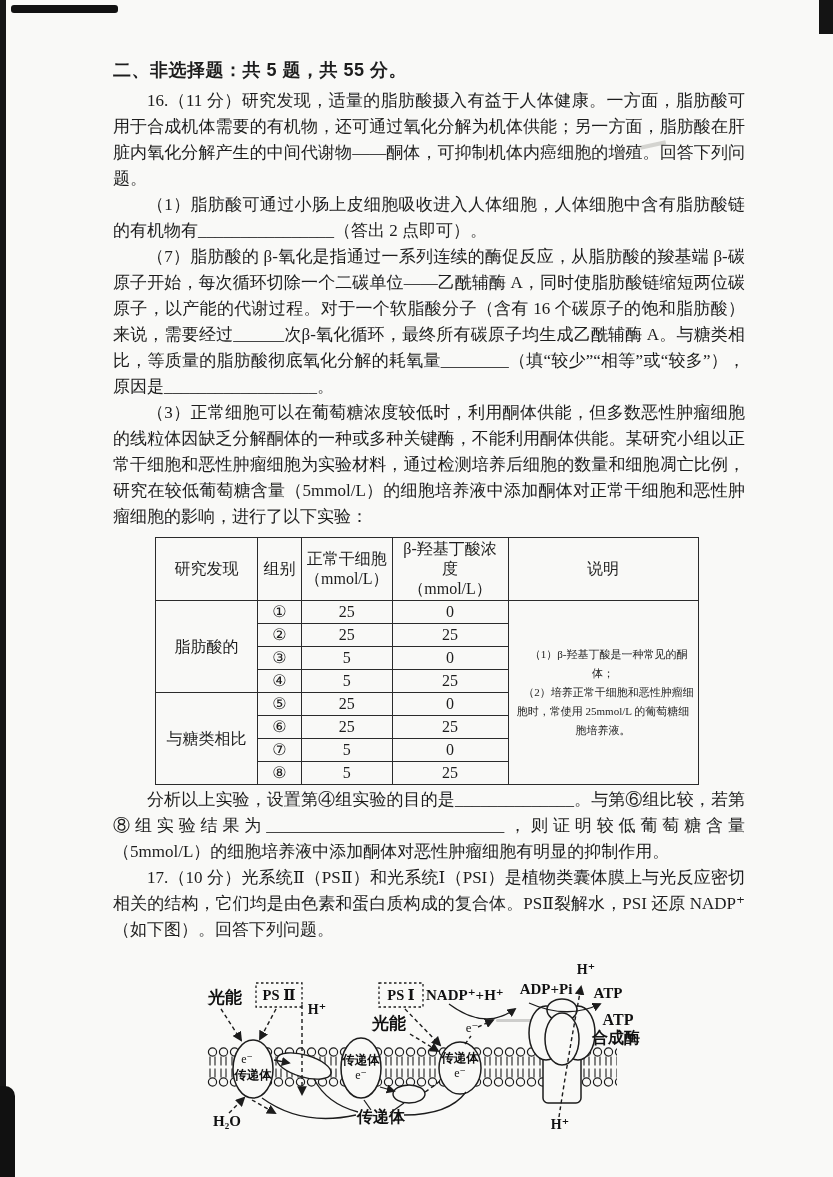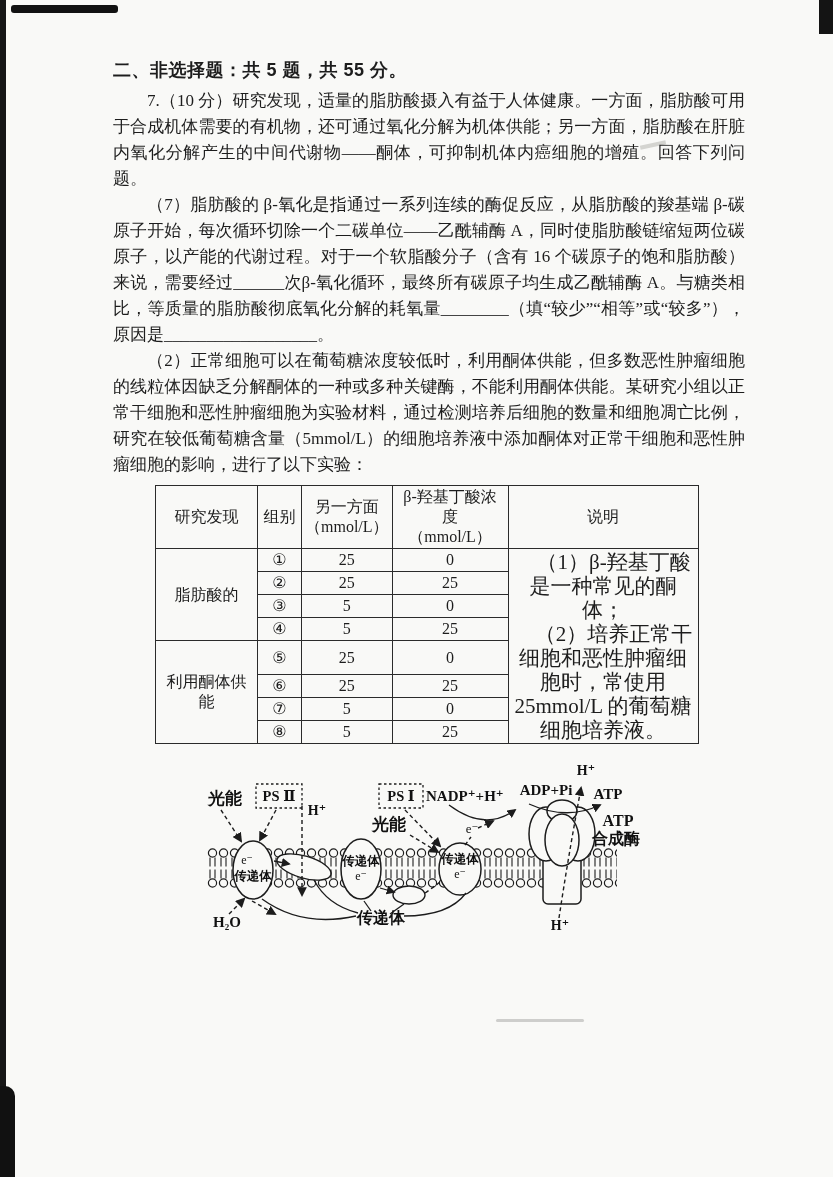--- a/index.html
+++ b/index.html
@@ -32,21 +32,21 @@
   table.exp{
     border-collapse:collapse;margin:7px 0 2px 42px;table-layout:fixed;
     font-size:16px;line-height:20px;
   }
   table.exp th,table.exp td{
     border:1px solid #2b2b2b;padding:1px 3px;text-align:center;vertical-align:middle;
     font-weight:normal;
   }
   table.exp th{height:46px;}
   table.exp td{height:20px;}
-  td.note-cell{text-align:left;vertical-align:top;padding:4px 6px;line-height:24px;font-size:21px;}
+  td.note-cell{text-align:left;vertical-align:top;padding:4px 6px;line-height:19px;font-size:11px;}
   td.note-cell .note-p{text-indent:1em;}
   .col-material{width:102px}.col-group{width:44px}.col-glu{width:90px}.col-bhb{width:116px}.col-note{width:190px}
 
   .diagram{position:relative;margin:4px 0 0 64px;width:560px;height:230px;}
   .diagram svg{display:block;}
   .diagram text{font-family:"Liberation Serif","DejaVu Serif",serif;fill:#111;}
   .lbl{font-weight:bold;}
 </style>
 </head>
 <body>
@@ -58,38 +58,39 @@
   <div class="smudge-top"></div>
   <div class="corner-top-right"></div>
   <div class="corner-bottom-left"></div>
   <div class="pencil-mark"></div>
   <div class="pencil-mark2"></div>
 
   <div class="content">
 
     <div class="section-header">二、非选择题：共 5 题，共 55 分。</div>
 
-    <p class="para q16-intro">7.（10 分）研究发现，适量的脂肪酸摄入有益于人体健康。一方面，脂肪酸可用于合成机体需要的有机物，还可通过氧化分解为机体供能；另一方面，脂肪酸在肝脏内氧化分解产生的中间代谢物——酮体，可抑制机体内癌细胞的增殖。回答下列问题。</p>
+    <p class="para q16-intro">16.（11 分）研究发现，适量的脂肪酸摄入有益于人体健康。一方面，脂肪酸可用于合成机体需要的有机物，还可通过氧化分解为机体供能；另一方面，脂肪酸在肝脏内氧化分解产生的中间代谢物——酮体，可抑制机体内癌细胞的增殖。回答下列问题。</p>
+    <p class="para">（1）脂肪酸可通过小肠上皮细胞吸收进入人体细胞，人体细胞中含有脂肪酸链的有机物有________________（答出 2 点即可）。</p>
     <p class="para">（7）脂肪酸的 β-氧化是指通过一系列连续的酶促反应，从脂肪酸的羧基端 β-碳原子开始，每次循环切除一个二碳单位——乙酰辅酶 A，同时使脂肪酸链缩短两位碳原子，以产能的代谢过程。对于一个软脂酸分子（含有 16 个碳原子的饱和脂肪酸）来说，需要经过______次β-氧化循环，最终所有碳原子均生成乙酰辅酶 A。与糖类相比，等质量的脂肪酸彻底氧化分解的耗氧量________（填“较少”“相等”或“较多”），原因是__________________。</p>
-    <p class="para">（2）正常细胞可以在葡萄糖浓度较低时，利用酮体供能，但多数恶性肿瘤细胞的线粒体因缺乏分解酮体的一种或多种关键酶，不能利用酮体供能。某研究小组以正常干细胞和恶性肿瘤细胞为实验材料，通过检测培养后细胞的数量和细胞凋亡比例，研究在较低葡萄糖含量（5mmol/L）的细胞培养液中添加酮体对正常干细胞和恶性肿瘤细胞的影响，进行了以下实验：</p>
+    <p class="para">（3）正常细胞可以在葡萄糖浓度较低时，利用酮体供能，但多数恶性肿瘤细胞的线粒体因缺乏分解酮体的一种或多种关键酶，不能利用酮体供能。某研究小组以正常干细胞和恶性肿瘤细胞为实验材料，通过检测培养后细胞的数量和细胞凋亡比例，研究在较低葡萄糖含量（5mmol/L）的细胞培养液中添加酮体对正常干细胞和恶性肿瘤细胞的影响，进行了以下实验：</p>
 
     <table class="exp">
       <colgroup>
         <col class="col-material">
           <col class="col-group">
           <col class="col-glu">
           <col class="col-bhb">
           <col class="col-note">
       </colgroup>
       <tbody>
           <tr>
         <th><span>研究发现</span></th>
         <th><span>组别</span></th>
         <th>
-          <div>另一方面</div>
+          <div>正常干细胞</div>
           <div>（mmol/L）</div>
         </th>
         <th>
           <div>β-羟基丁酸浓度</div>
           <div>（mmol/L）</div>
         </th>
         <th><span>说明</span></th>
       </tr>
       <tr>
         <td rowspan="4">脂肪酸的</td>
@@ -110,21 +111,21 @@
         <td>③</td>
         <td>5</td>
         <td>0</td>
       </tr>
       <tr>
         <td>④</td>
         <td>5</td>
         <td>25</td>
       </tr>
       <tr>
-        <td rowspan="4">利用酮体供能</td>
+        <td rowspan="4">与糖类相比</td>
         <td>⑤</td>
         <td>25</td>
         <td>0</td>
       </tr>
       <tr>
         <td>⑥</td>
         <td>25</td>
         <td>25</td>
       </tr>
       <tr>
@@ -133,20 +134,22 @@
         <td>0</td>
       </tr>
       <tr>
         <td>⑧</td>
         <td>5</td>
         <td>25</td>
       </tr>
     </tbody>
       </table>
 
+    <p class="para">分析以上实验，设置第④组实验的目的是______________。与第⑥组比较，若第⑧组实验结果为____________________________，则证明较低葡萄糖含量（5mmol/L）的细胞培养液中添加酮体对恶性肿瘤细胞有明显的抑制作用。</p>
+    <p class="para">17.（10 分）光系统Ⅱ（PSⅡ）和光系统Ⅰ（PSI）是植物类囊体膜上与光反应密切相关的结构，它们均是由色素和蛋白质构成的复合体。PSⅡ裂解水，PSI 还原 NADP⁺（如下图）。回答下列问题。</p>
 
     <div class="diagram">
       <svg width="560" height="230" viewBox="0 0 560 230">
         <defs>
           <marker id="ah" viewBox="0 0 10 10" refX="8" refY="5" markerWidth="7" markerHeight="7" orient="auto-start-reverse">
             <path d="M0,0 L10,5 L0,10 z" fill="#1c1c1c"></path>
           </marker>
           <pattern id="lipid" x="30" y="100" width="11" height="40" patternUnits="userSpaceOnUse">
             <circle cx="5.5" cy="5" r="4.1" fill="#f9f9f7" stroke="#1c1c1c" stroke-width="1.2"></circle>
             <line x1="3" y1="9.5" x2="3" y2="18.5" stroke="#1c1c1c" stroke-width="1.1"></line>

